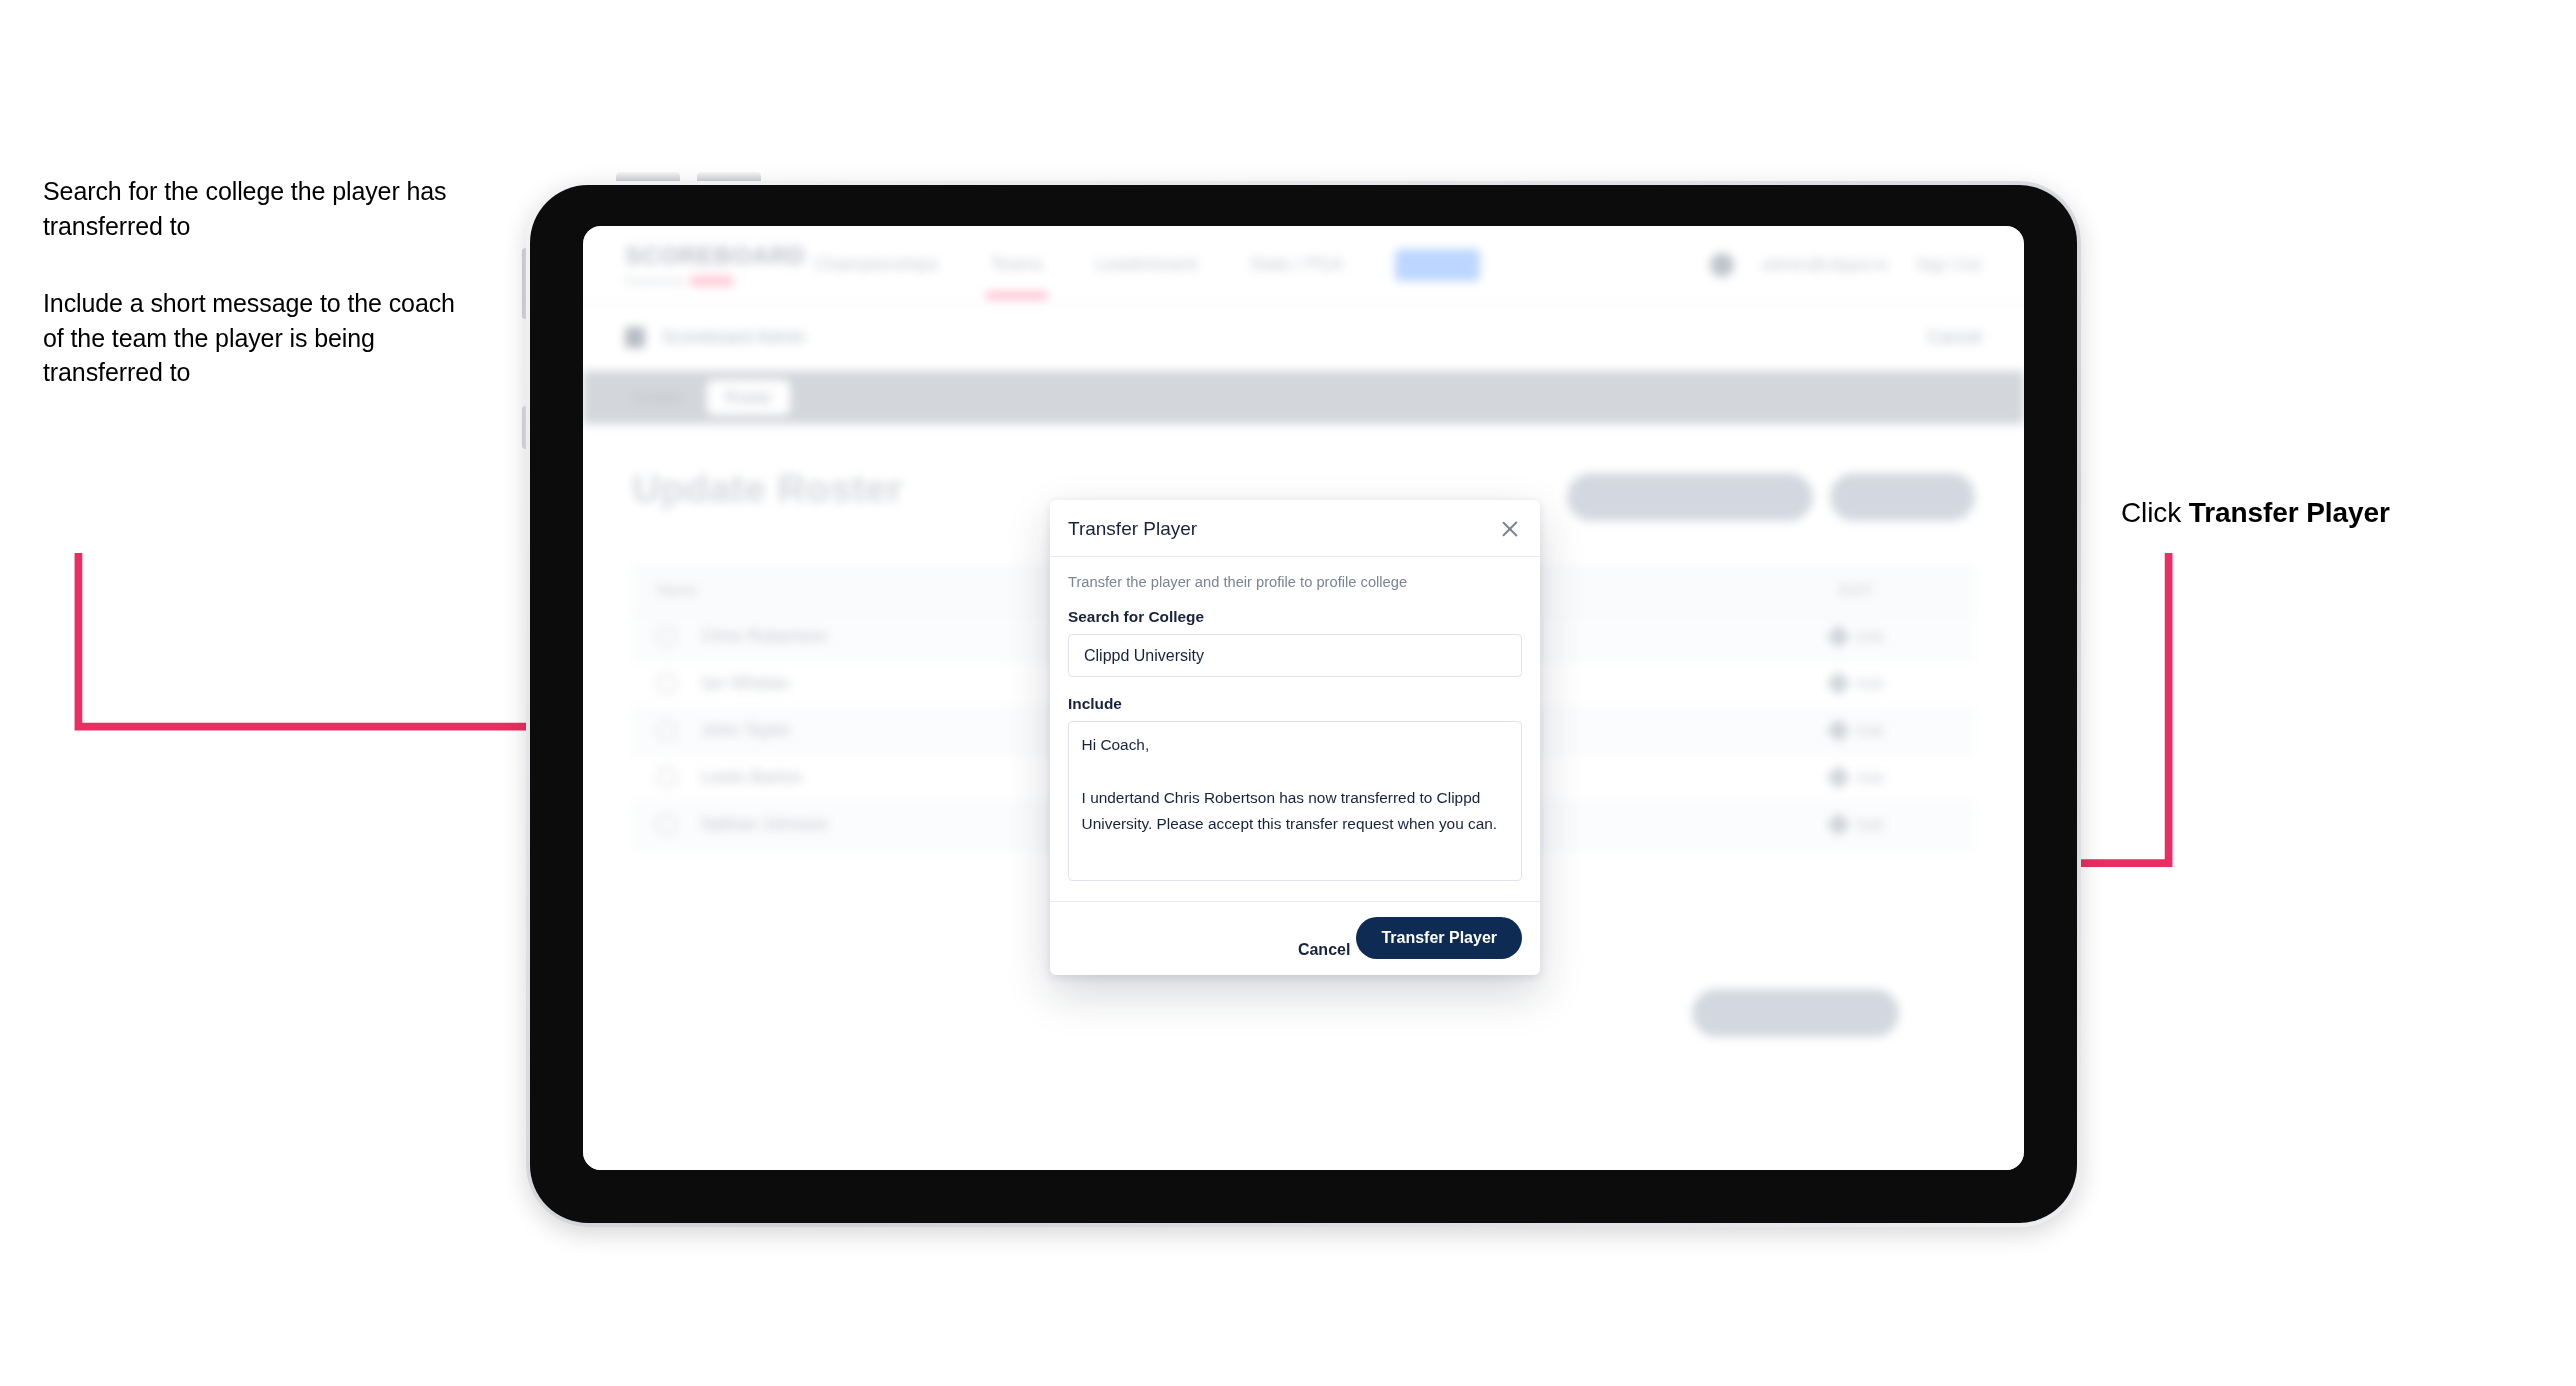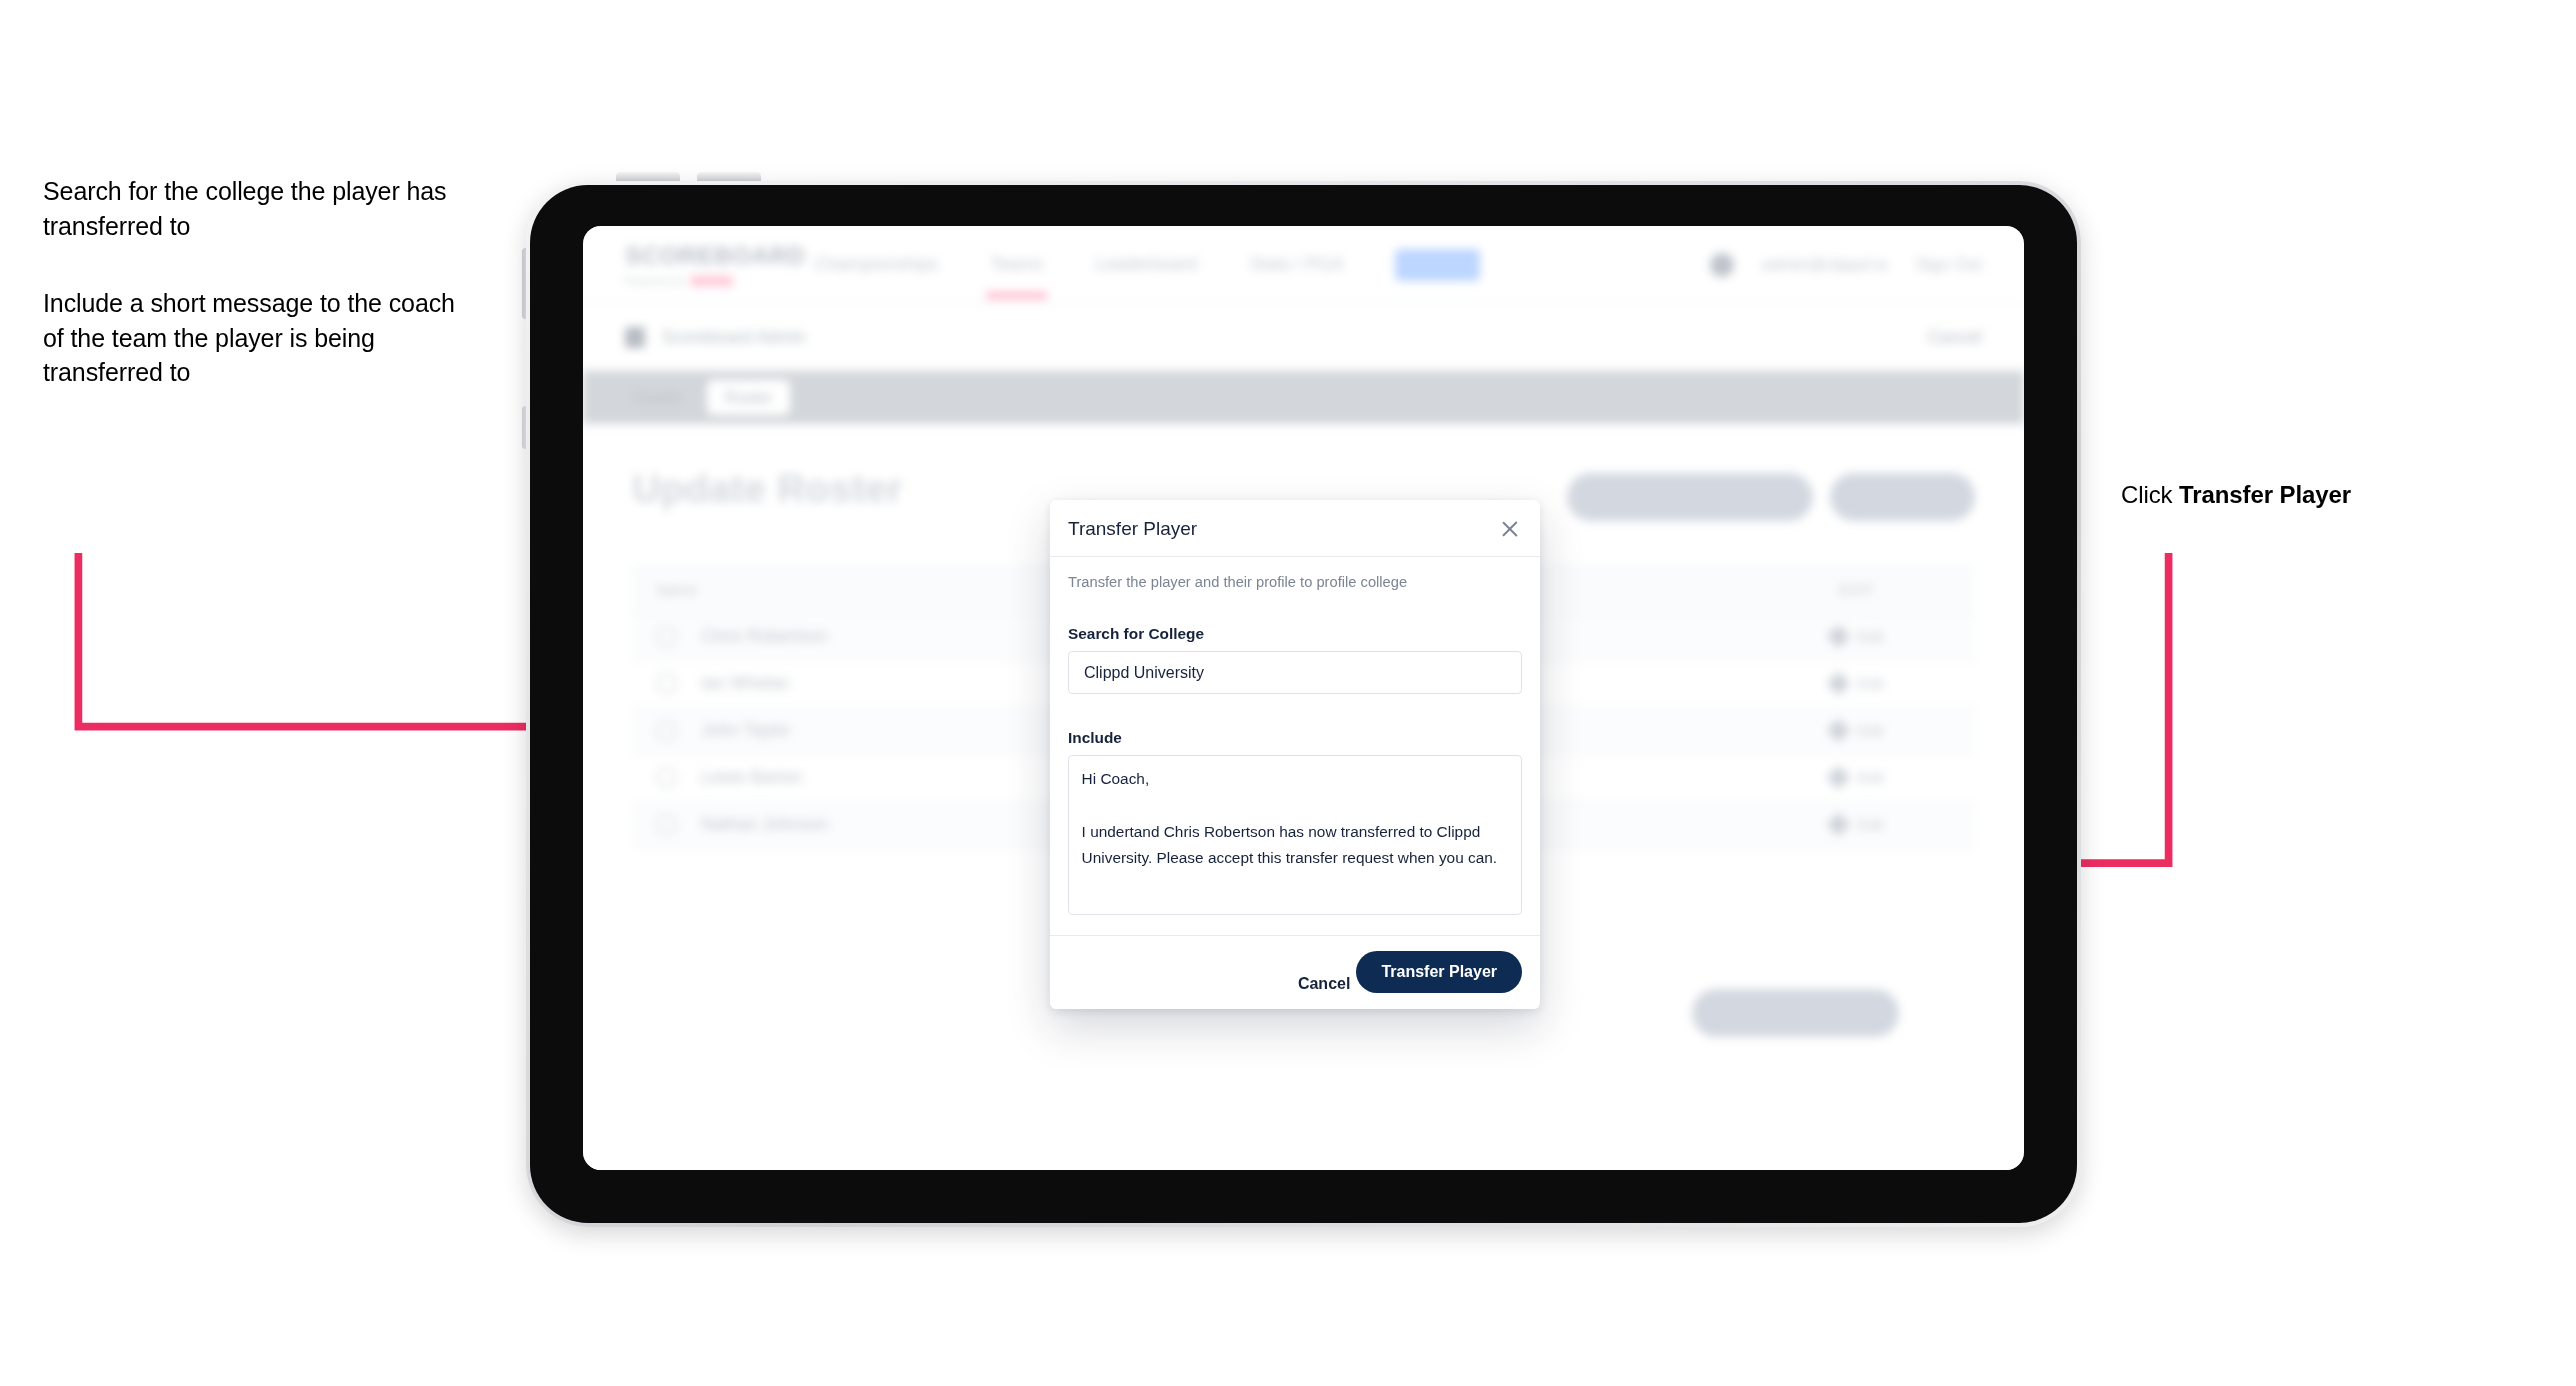--- a/index.html
+++ b/index.html
@@ -14,21 +14,21 @@
   
   .callout {
     position: absolute;
     color: #000;
     font-size: 25px;
     line-height: 1.38;
     letter-spacing: -0.1px;
   }
   #callout-left  { left: 43px; top: 174px;  width: 434px; }
   #callout-left .para + .para { margin-top: 43px; }
-  #callout-right { left: 2121px; top: 478px; width: 434px; font-size: 24px; }
+  #callout-right { left: 2121px; top: 494px; width: 434px; font-size: 28px; }
   #callout-right .bold { font-weight: bold; }
 
   
   .arrow-svg { position: absolute; left: 0; top: 0; width: 2576px; height: 1386px;
                pointer-events: none; }
 
   
   #tablet {
     position: absolute;
     left: 526px; top: 181px;
@@ -166,21 +166,21 @@
   }
   .modal-close::before, .modal-close::after {
     content: ""; position: absolute; left: 2.1px; top: 10.5px; width: 19.6px; height: 2.1px;
     background: #7b8494; border-radius: 1.4px;
   }
   .modal-close::before { transform: rotate(45deg); }
   .modal-close::after  { transform: rotate(-45deg); }
 
   .modal-body { padding: 17px 18px 18px 18px; }
   .modal-sub { font-size: 14.7px; color: #7b8494; }
-  .field-label { margin-top: 35px; font-size: 15.4px; color: #17233c; font-weight: 600; }
+  .field-label { margin-top: 18px; font-size: 15.4px; color: #17233c; font-weight: 600; }
   .text-input {
     margin-top: 7.7px; width: 100%; height: 43px;
     border: 0.7px solid #dfe3e9; border-radius: 4.2px;
     font-size: 16px; color: #17233c; padding: 0 15px;
     font-family: "Liberation Sans", sans-serif; background: #fff;
   }
   .text-area {
     margin-top: 7.7px; width: 100%; height: 160px;
     border: 0.7px solid #dfe3e9; border-radius: 4.2px;
     font-size: 15.4px; line-height: 1.72; color: #17233c;

